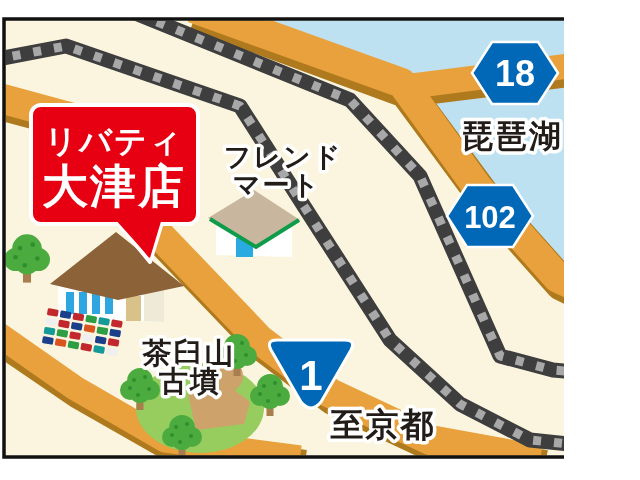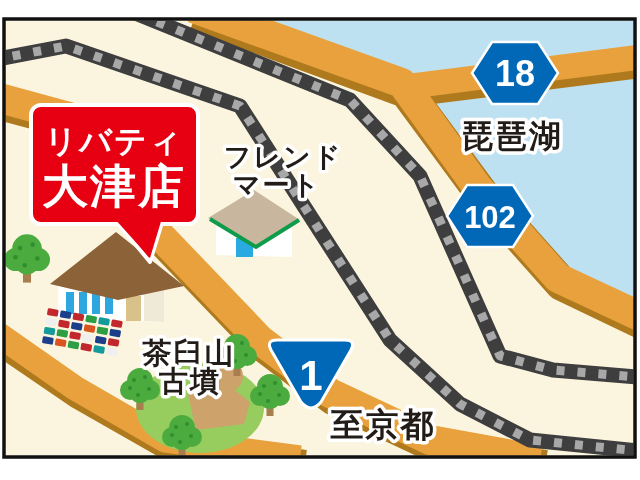--- a/index.html
+++ b/index.html
@@ -1,16 +1,16 @@
 <!DOCTYPE html>
 <html><head>
 <meta charset="utf-8">
 <style>
   html,body{margin:0;padding:0;background:#ffffff;}
-  .stage{position:relative;width:640px;height:480px;background:#ffffff;overflow:hidden;
+  .stage{position:relative;width:564px;height:480px;background:#ffffff;overflow:hidden;
          font-family:"Liberation Sans", sans-serif;border-radius:16px;}
   svg{position:absolute;left:0;top:0;}
   .map-label{font-weight:bold;fill:#221C18;stroke:#ffffff;stroke-width:7px;
              stroke-linejoin:round;paint-order:stroke;letter-spacing:2px;}
   .badge-num{font-weight:bold;fill:#ffffff;}
   .callout-text{font-weight:bold;fill:#ffffff;letter-spacing:2px;}
 </style>
 </head>
 <body>
 

